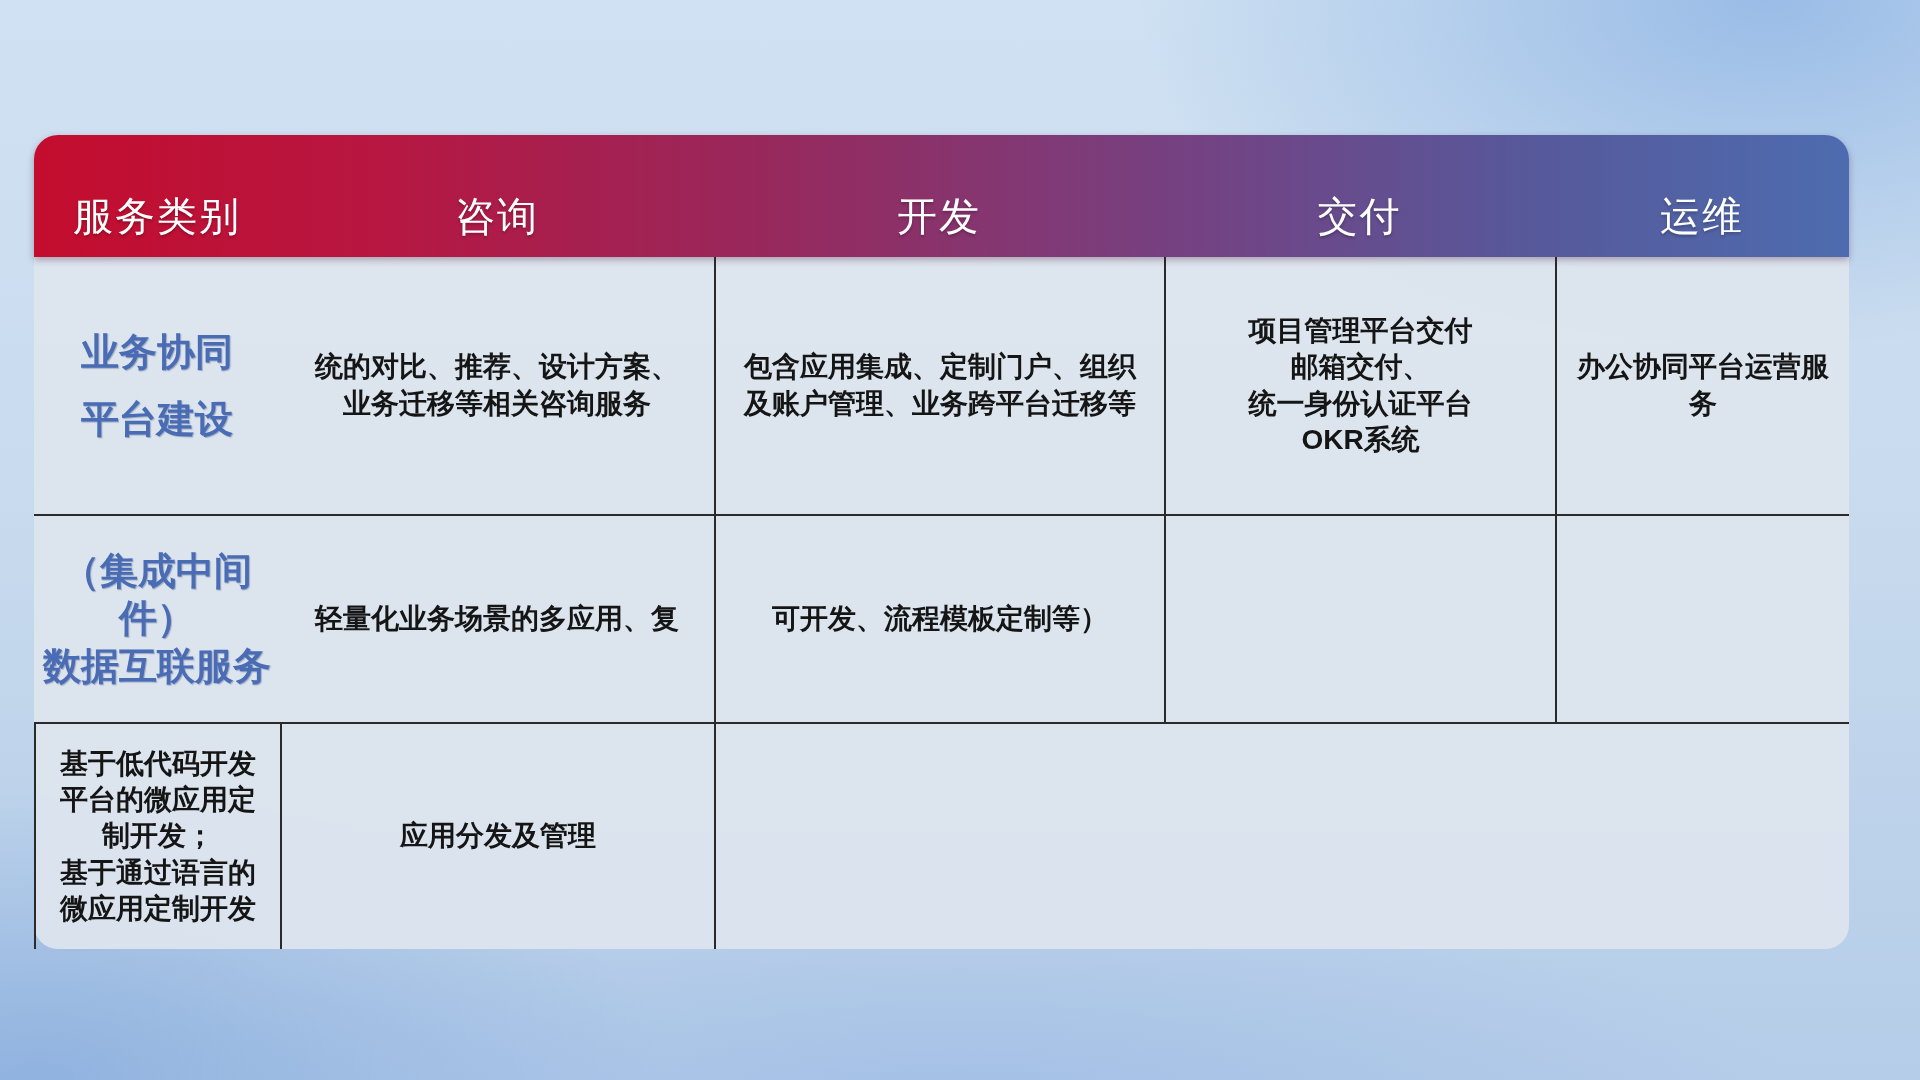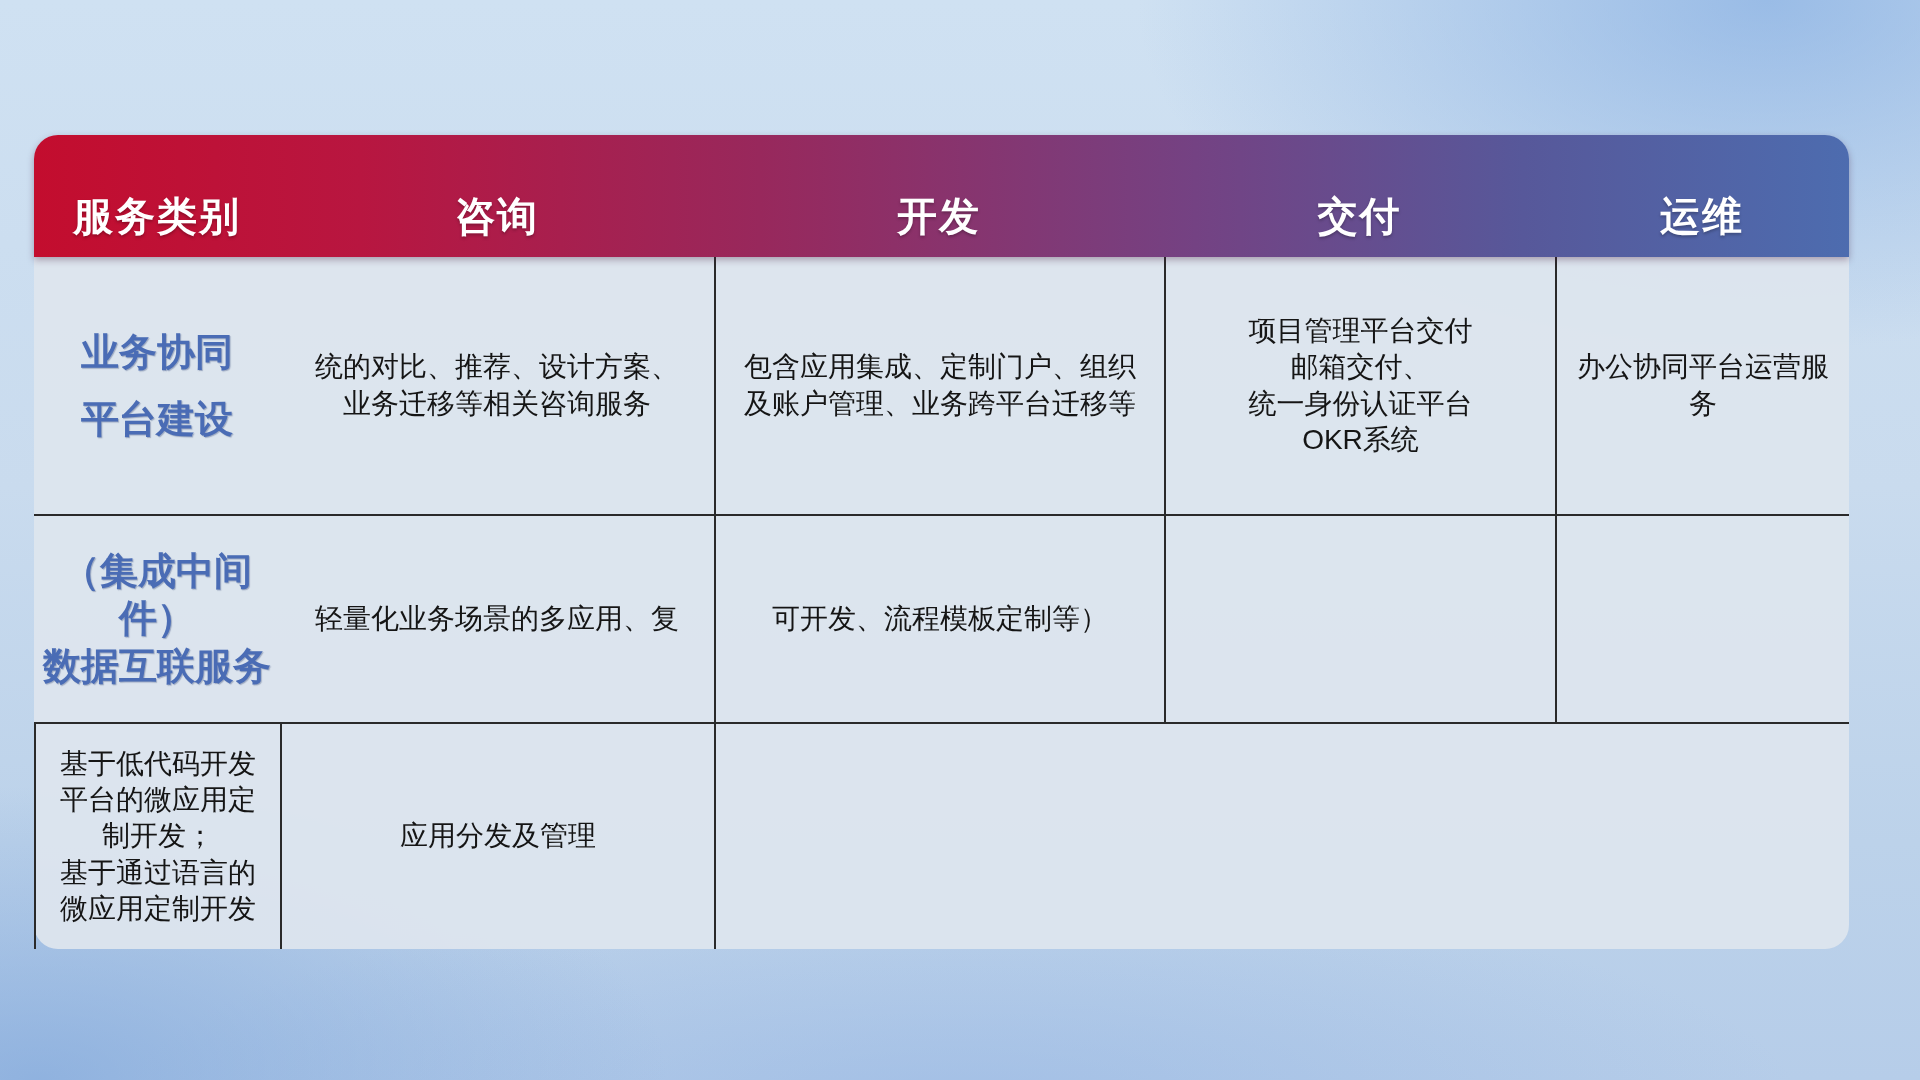--- a/index.html
+++ b/index.html
@@ -27,41 +27,41 @@
   .matrix-header{
     height:122px;display:grid;
     grid-template-columns:246px 434px 450px 391px 294px;
     align-items:center;
     background:linear-gradient(90deg,#c30d2e 0%,#b81640 18%,#98285c 40%,#744283 64%,#57589a 82%,#4d6caf 100%);
     border-radius:24px 24px 0 0;
     box-shadow:0 3px 7px rgba(70,25,60,0.35);
     position:relative;z-index:2;
   }
   .header-cell{
-    color:#ffffff;font-size:40px;font-weight:bold;text-align:center;
+    color:#ffffff;font-size:40px;font-weight:normal;text-align:center;
     letter-spacing:2px;
     text-shadow:0 2px 3px rgba(0,0,0,0.25);
     margin-top:41px;
   }
   .matrix-body{
     height:692px;display:grid;
     grid-template-rows:257px 208px 227px;
     background:var(--panel-bg);
     border-radius:0 0 24px 24px;
     position:relative;z-index:1;
   }
   .matrix-row{
     display:grid;
     grid-template-columns:246px 434px 450px 391px 294px;
   }
   .matrix-row + .matrix-row{border-top:2px solid var(--grid-line);}
   .cell{
     display:flex;flex-direction:column;justify-content:center;align-items:center;
     text-align:center;padding:10px 14px;
-    font-size:28px;line-height:1.3;color:var(--body-text);
+    font-size:28px;line-height:1.3;color:var(--body-text);font-weight:bold;
   }
   .cell.bordered{border-left:2px solid var(--grid-line);}
   .cell.category{
     font-size:38px;font-weight:bold;color:var(--category-text);
     text-shadow:1px 1px 1px rgba(40,60,110,0.35);
     padding:10px 4px;
   }
   .row-1 .cell.category .cell-line{line-height:1.74;}
   .cell.category .cell-line{line-height:1.25;}
 </style>

